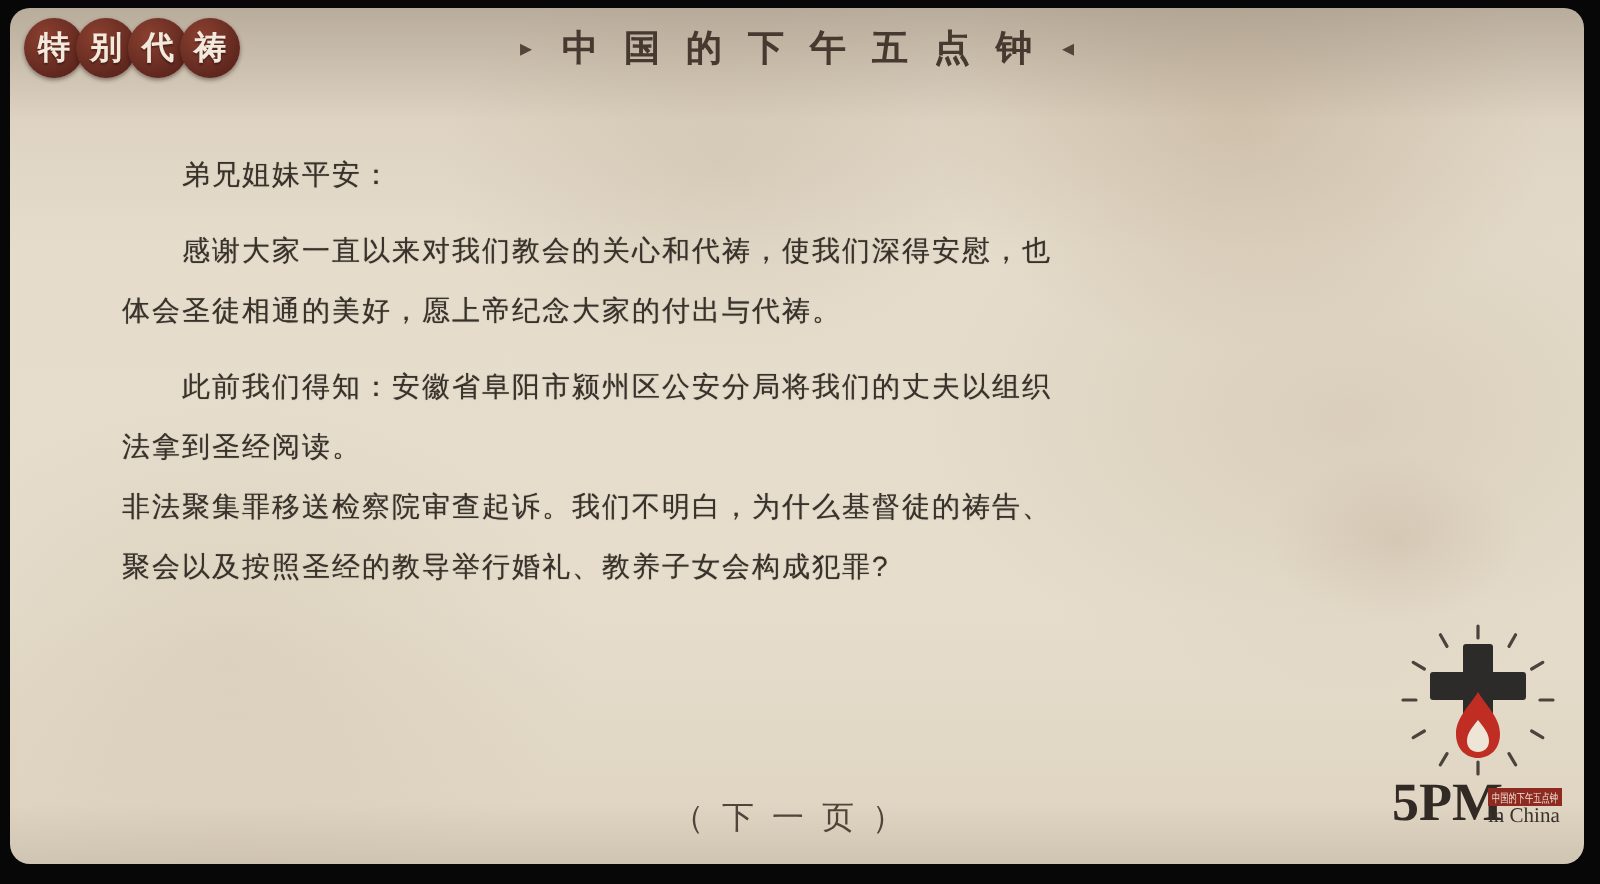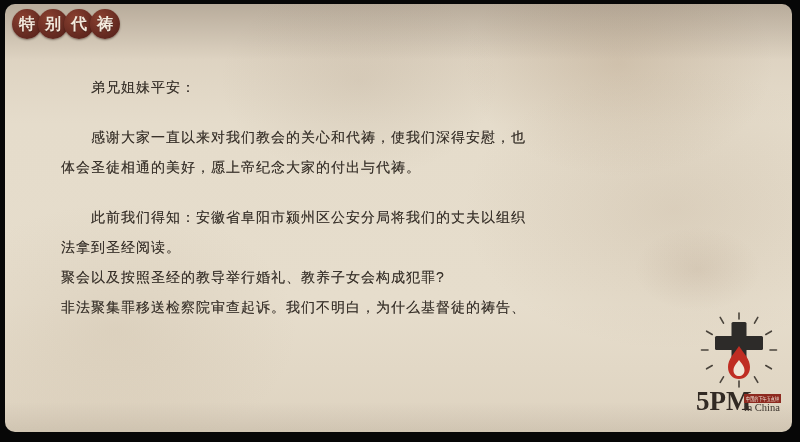--- a/index.html
+++ b/index.html
@@ -71,21 +71,21 @@
     z-index:2;
   }
   .line{
     font-size:14px;
     line-height:30px;
     letter-spacing:1px;
     color:#39322b;
     white-space:pre;
     text-shadow:0 0 0.5px rgba(57,50,43,0.6);
   }
-  .para-gap{margin-top:20px;}
+  .para-gap{margin-top:8px;}
 
   
   .pagination{
     position:absolute; left:0; right:0; bottom:12px;
     text-align:center; z-index:2;
   }
   .next-page{
     display:inline-block;
     font-size:16px; letter-spacing:9px;
     color:#51443a;
@@ -103,31 +103,37 @@
 
 <div class="page">
 
   <div class="badge">
     <span class="circ">特</span>
     <span class="circ">别</span>
     <span class="circ">代</span>
     <span class="circ">祷</span>
   </div>
 
+  <div class="title-row">
+    <span class="arrow">▸</span><span class="title-text">中国的下午五点钟</span><span class="arrow">◂</span>
+  </div>
 
   <div class="letter">
     <div class="line">　　弟兄姐妹平安：</div>
     <div class="line para-gap">　　感谢大家一直以来对我们教会的关心和代祷，使我们深得安慰，也</div>
     <div class="line">体会圣徒相通的美好，愿上帝纪念大家的付出与代祷。</div>
     <div class="line para-gap">　　此前我们得知：安徽省阜阳市颍州区公安分局将我们的丈夫以组织</div>
     <div class="line">法拿到圣经阅读。</div>
+    <div class="line">非法聚集罪移送检察院审查起诉。我们不明白，为什么基督徒的祷告、</div>
     <div class="line">聚会以及按照圣经的教导举行婚礼、教养子女会构成犯罪?</div>
-    <div class="line">非法聚集罪移送检察院审查起诉。我们不明白，为什么基督徒的祷告、</div>
   </div>
 
+  <div class="pagination">
+    <span class="next-page">（下一页）</span>
+  </div>
 
   <div class="logo">
     <svg width="100" height="104" viewBox="0 0 100 104" xmlns="http://www.w3.org/2000/svg">
 
       <g stroke="#4a443c" stroke-width="1.6" stroke-linecap="round">
         <line x1="50" y1="9" x2="50" y2="3"></line>
         <line x1="65.5" y1="13.2" x2="68.8" y2="7.4"></line>
         <line x1="76.8" y1="24.5" x2="82.4" y2="21.2"></line>
         <line x1="81" y1="40" x2="87.5" y2="40"></line>
         <line x1="76.8" y1="55.5" x2="82.4" y2="58.8"></line>

